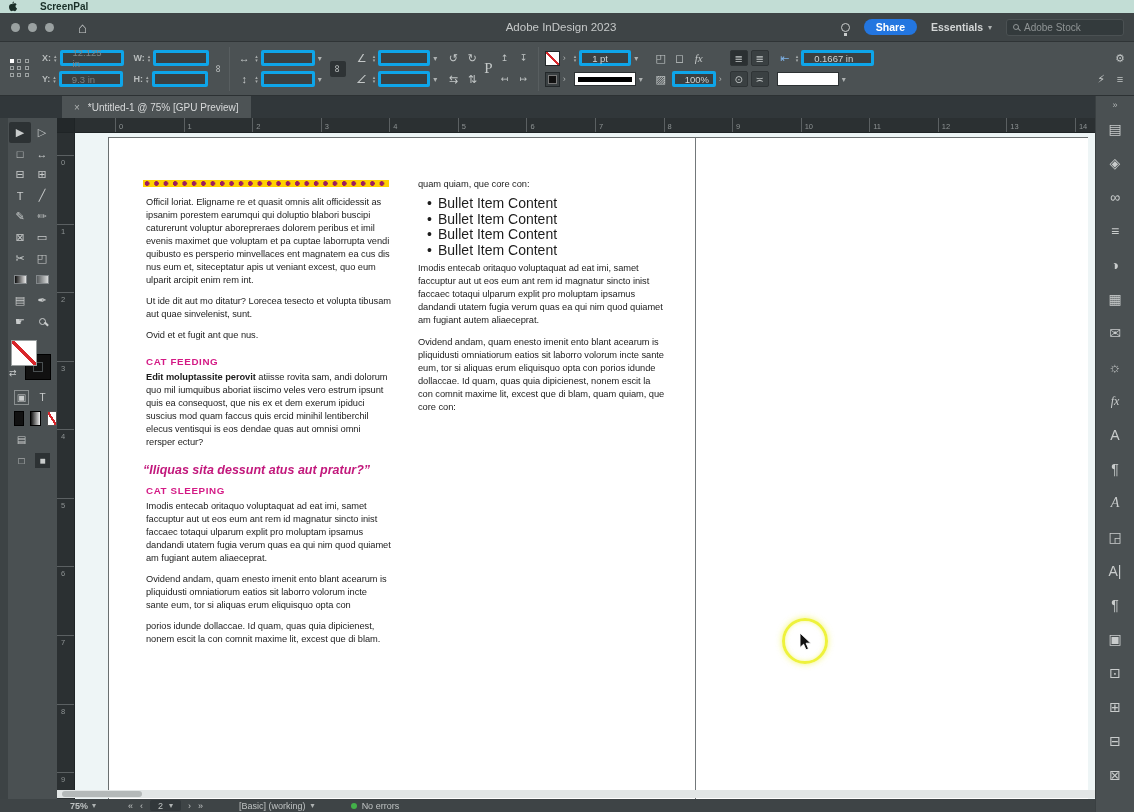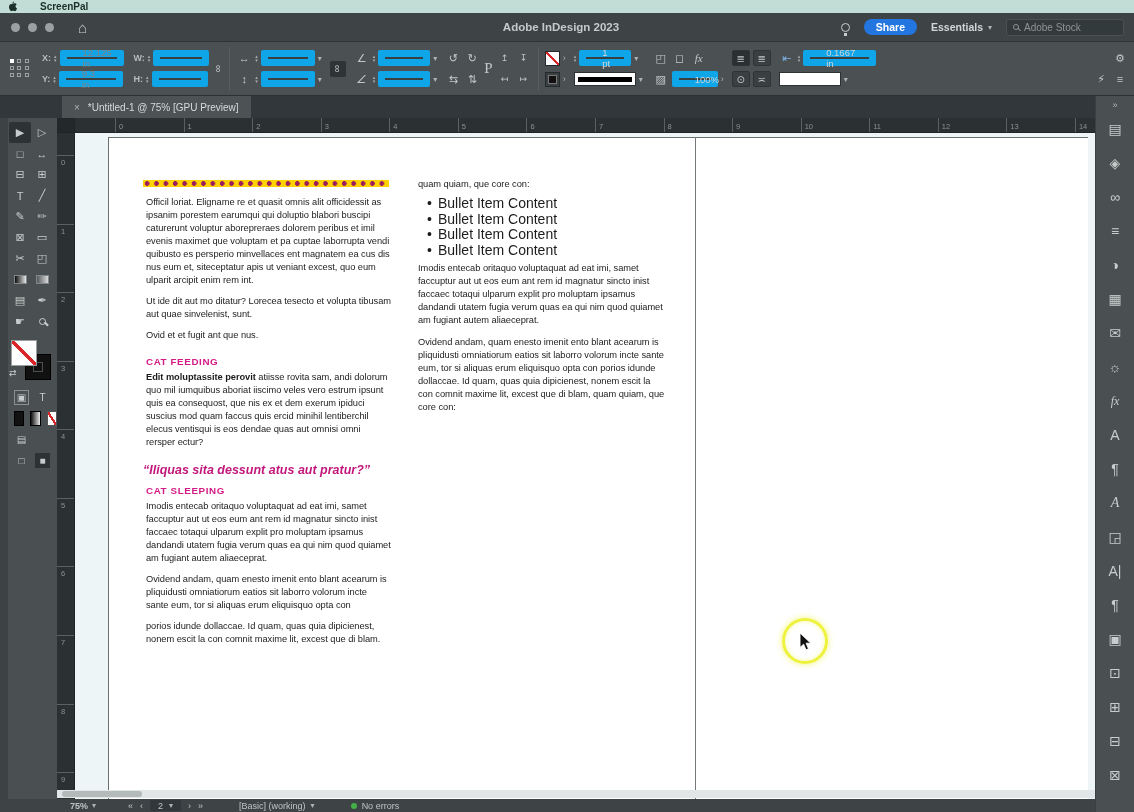--- a/index.html
+++ b/index.html
@@ -12,42 +12,42 @@
     display:flex; align-items:center; gap:23px; padding-left:8px; }
   #menubar .appname { font-size:10px; font-weight:bold; color:#1a2f28; }
   .apple-svg { display:block; }
 
   
   #titlebar { position:absolute; left:0; top:13px; width:1134px; height:29px; background:#3e4446;
     border-bottom:1px solid #2f3436; display:flex; align-items:center; }
   .traffic { display:flex; gap:8px; margin-left:11px; }
   .traffic span { width:9px; height:9px; border-radius:50%; background:#9aa1a1; display:block; }
   .home { margin-left:24px; color:#c9cccc; font-size:15px; line-height:1; }
-  #win-title { position:absolute; left:0; right:12px; text-align:center; font-size:11.5px; color:#c6c9c9; font-weight:bold; }
+  #win-title { position:absolute; left:0; right:12px; text-align:center; font-size:11.5px; color:#c6c9c9; font-weight:normal; }
   .tb-right { position:absolute; right:10px; display:flex; align-items:center; gap:14px; }
   .bulb { width:9px; height:9px; border:1.5px solid #c9cccc; border-radius:50%; position:relative; display:inline-block; }
   .bulb::after { content:""; position:absolute; left:2px; top:9px; width:3px; height:3px; background:#c9cccc; }
   .share-btn { background:#2376e0; color:#fff; font-size:10.5px; font-weight:bold; border-radius:9px; padding:2px 12px; }
   .workspace { color:#d3d6d6; font-size:10.5px; font-weight:bold; display:flex; gap:5px; align-items:center; }
   .caret { font-size:8px; color:#aeb2b2; }
   .stock-box { width:118px; height:17px; background:#333a3c; border:1px solid #4b5153; border-radius:3px;
     display:flex; align-items:center; gap:5px; padding:0 6px; color:#8f9495; font-size:10px; }
   .mag { width:6px; height:6px; border:1.4px solid currentColor; border-radius:50%; position:relative; display:inline-block; flex:none; }
   .mag::after { content:""; position:absolute; width:4px; height:1.4px; background:currentColor; transform:rotate(45deg); right:-3px; bottom:-1px; }
 
   
   #controlbar { position:absolute; left:0; top:42px; width:1134px; height:54px; background:#4b5153;
     border-bottom:1px solid #2c3133; display:flex; align-items:center; font-size:9px; color:#b8bcbc; }
   .cp-sep { width:1px; height:44px; background:#585e60; margin:0 6px; flex:none; }
   .cp-col { display:flex; flex-direction:column; gap:4px; }
   .cp-row { display:flex; align-items:center; gap:3px; height:17px; }
   .cp-label { font-weight:bold; color:#b8bcbc; }
   .stepper { display:flex; flex-direction:column; line-height:4px; font-size:5px; color:#a9adad; }
-  .field { background:#3a4042; border:7px solid #0ea5e9; border-radius:2px; height:16px;
-    display:flex; align-items:center; padding:0 16px; color:#d2d5d5; font-size:9.5px; }
+  .field { background:#3a4042; border:3px solid #0ea5e9; border-radius:2px; height:16px;
+    display:flex; align-items:center; padding:0 10px; color:#d2d5d5; font-size:9.5px; }
   .field.dim { color:#7e8485; }
   .proxy { width:20px; height:20px; display:grid; grid-template-columns:repeat(3,1fr); gap:2px; margin-left:10px; }
   .proxy i { width:4px; height:4px; border:1px solid #9da2a2; display:block; }
   .proxy i.on { background:#fff; border-color:#fff; }
   .icon-btn { color:#c3c7c7; font-size:11px; width:16px; text-align:center; }
   .icon-btn.small { font-size:9px; }
   .chain8 { display:inline-block; transform:rotate(90deg); font-size:11px; color:#c3c7c7; }
   .cp-toggle { background:#2e3335; border-radius:2px; width:16px; height:16px; display:flex; align-items:center; justify-content:center; }
   .bigP { font-size:15px; color:#c3c7c7; font-family:"Liberation Serif","DejaVu Serif",serif; }
   .sw { width:15px; height:15px; border:1px solid #23282a; }

